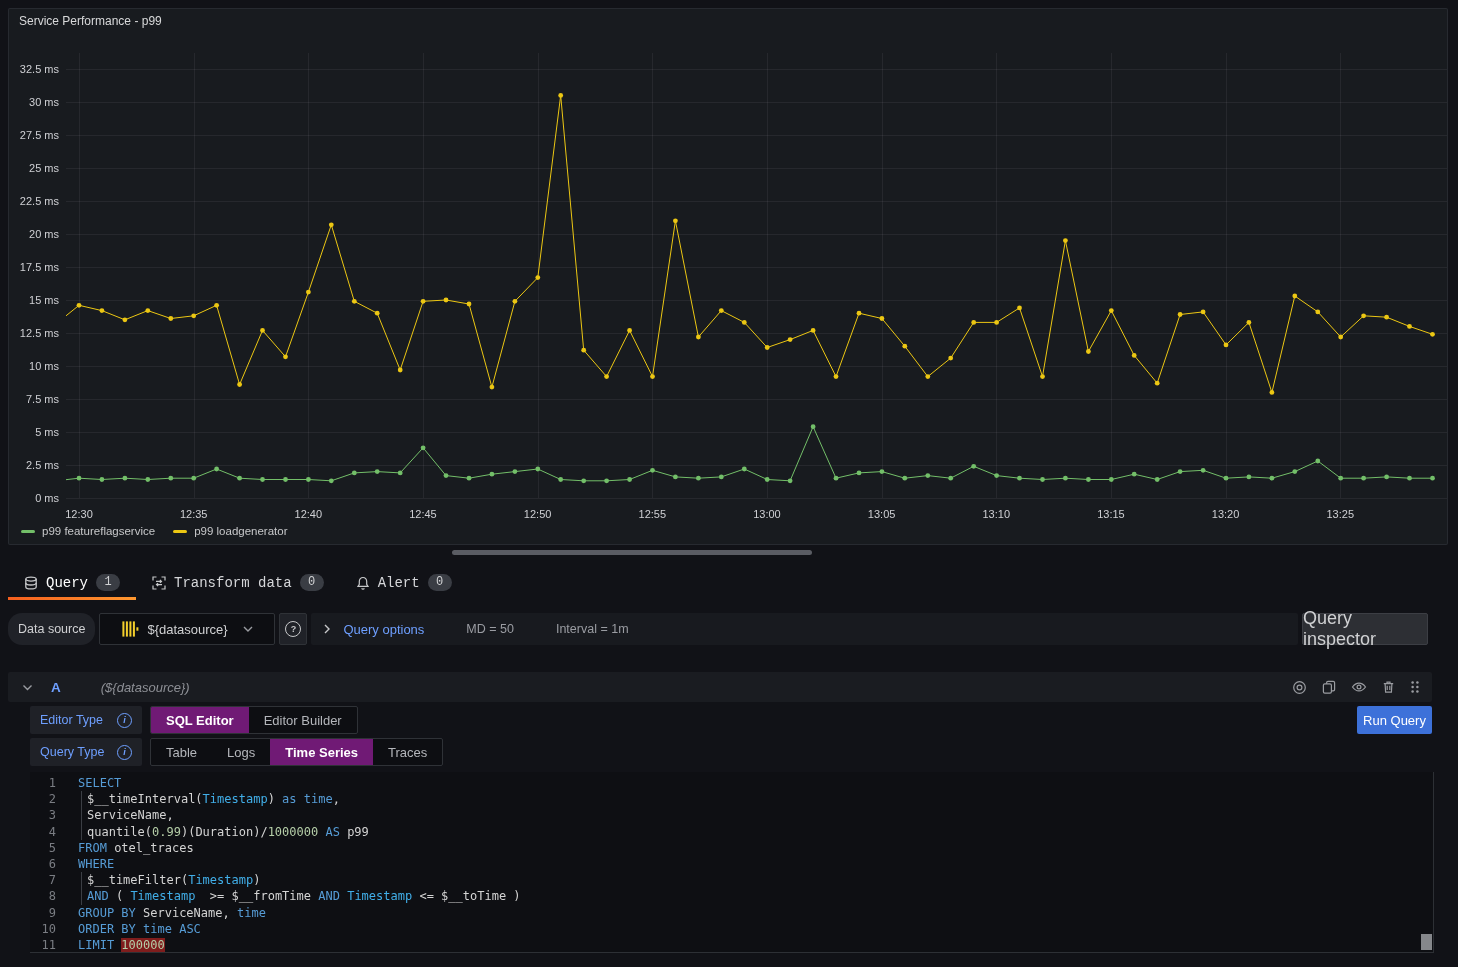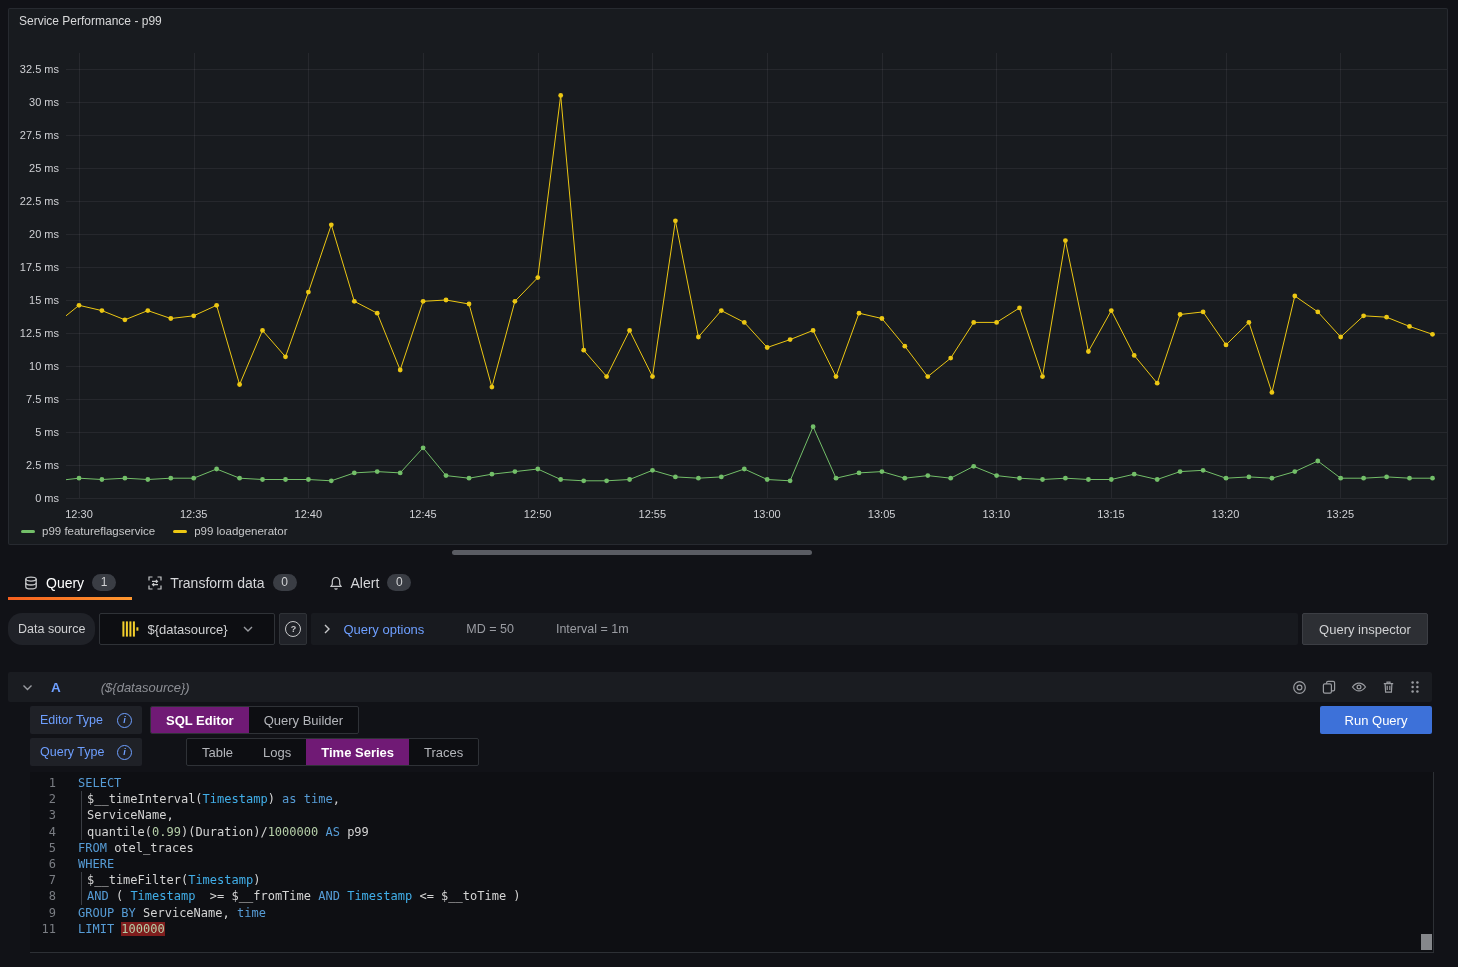--- a/index.html
+++ b/index.html
@@ -10,21 +10,21 @@
          border:1px solid rgba(204,204,220,0.09);border-radius:2px;box-sizing:border-box;}
   .panel-title{position:absolute;left:10px;top:5px;font-size:12px;font-weight:500;color:#d8d9da;}
   .chart-svg{position:absolute;left:0;top:0;}
   .legend{position:absolute;left:12px;bottom:7px;display:flex;gap:18px;align-items:center;}
   .legend-item{display:flex;align-items:center;gap:7px;font-size:11.5px;color:#c7c8ca;cursor:pointer;}
   .legend-swatch{width:14px;height:3px;border-radius:2px;display:inline-block;}
   
   .hscroll{position:absolute;left:452px;top:550px;width:360px;height:5px;border-radius:3px;background:#5a5c63;}
   
   .tabs{position:absolute;left:8px;top:565px;height:35px;display:flex;align-items:stretch;}
-  .tab{position:relative;display:flex;align-items:center;gap:8px;padding:0 16px;font-size:14px;color:#d5d6d9;cursor:pointer;}
+  .tab{position:relative;display:flex;align-items:center;gap:8px;padding:0 16px;font-size:14px;color:#d5d6d9;cursor:pointer;font-family:Liberation Mono, monospace;}
   .tab .ticon{display:flex;color:#c7c8ca;}
   .tab.active{color:#ffffff;}
   .tab.active .underline{position:absolute;left:0;right:0;bottom:0;height:3px;
       background:linear-gradient(90deg,#f55f1e,#ff9830);}
   .badge{min-width:10px;padding:1px 7px;border-radius:9px;background:#3a3d44;color:#d0d1d3;
          font-size:12px;text-align:center;line-height:15px;}
   
   .ds-row{position:absolute;left:8px;top:613px;right:30px;height:32px;display:flex;gap:4px;align-items:stretch;}
   .ds-chip{display:flex;align-items:center;padding:0 10px;background:#202228;border-radius:14px;
            font-size:12.5px;font-weight:500;color:#d0d1d3;white-space:nowrap;}
@@ -33,42 +33,42 @@
   .ds-select .val{flex:1;font-size:13px;color:#d0d1d3;white-space:nowrap;overflow:hidden;}
   .icon-btn{display:flex;align-items:center;justify-content:center;width:28px;background:#202228;
             border:1px solid #2f3237;border-radius:2px;cursor:pointer;color:#c7c8ca;box-sizing:border-box;}
   .circle-q{display:inline-flex;align-items:center;justify-content:center;width:14px;height:14px;
             border:1.3px solid currentColor;border-radius:50%;font-size:9px;font-weight:700;}
   .opt-bar{flex:1;display:flex;align-items:center;gap:42px;padding:0 12px;background:#181a1f;border-radius:2px;}
   .opt-toggle{display:flex;align-items:center;gap:12px;cursor:pointer;}
   .opt-link{font-size:13px;color:#6e9fff;}
   .opt-meta{font-size:12.5px;color:#9a9ca2;}
   .btn-secondary{display:flex;align-items:center;justify-content:center;width:126px;background:#2d2f34;
-                 border:1px solid #3c3e44;border-radius:2px;font-size:13px;color:#d0d1d3;cursor:pointer;box-sizing:border-box;}
+                 border:1px solid #3c3e44;border-radius:2px;font-size:18px;color:#d0d1d3;cursor:pointer;box-sizing:border-box;}
   
   .q-head{position:absolute;left:8px;top:672px;right:26px;height:30px;background:#1a1c21;border-radius:2px;
           display:flex;align-items:center;}
   .q-head .collapse{margin-left:14px;color:#9a9ca1;display:flex;cursor:pointer;}
   .q-ref{margin-left:18px;font-size:13.5px;font-weight:700;color:#6e9fff;}
   .q-ds-hint{margin-left:40px;font-size:13px;font-style:italic;color:#8e9096;}
   .q-actions{margin-left:auto;margin-right:12px;display:flex;align-items:center;gap:15px;color:#9a9ca1;}
   .q-actions .qa{display:flex;cursor:pointer;}
   
   .e-row{position:absolute;left:30px;display:flex;align-items:stretch;height:28px;}
-  .row1{top:706px;} .row2{top:738px;gap:36px;}
+  .row1{top:706px;} .row2{top:738px;}
   .label-chip{display:flex;align-items:center;justify-content:space-between;width:112px;padding:0 10px;
               background:#1f2127;border-radius:2px;box-sizing:border-box;}
   .label-chip .lbl{font-size:12.5px;font-weight:500;color:#6e9fff;}
   .circle-i{display:inline-flex;align-items:center;justify-content:center;width:13px;height:13px;
             border:1px solid #6e9fff;border-radius:50%;font-size:9px;font-style:italic;font-weight:700;
             color:#6e9fff;cursor:pointer;}
   .segmented{display:flex;margin-left:8px;background:#0d0e12;border:1px solid #2f3237;border-radius:2px;overflow:hidden;}
   .seg{display:flex;align-items:center;padding:0 15px;font-size:13px;color:#b4b6bb;cursor:pointer;white-space:nowrap;}
   .seg.active{background:#701a75;color:#ffffff;font-weight:700;}
-  .btn-primary{position:absolute;right:26px;top:706px;width:112px;height:28px;background:#3d71d9;border-radius:2px;
+  .btn-primary{position:absolute;right:26px;top:706px;width:75px;height:28px;background:#3d71d9;border-radius:2px;
                display:flex;align-items:center;justify-content:center;font-size:13px;font-weight:500;color:#fff;cursor:pointer;}
   
   .code{position:absolute;left:30px;top:772px;width:1404px;height:181px;background:#0e0f13;
         border-bottom:1px solid #2d3035;border-right:1px solid #2d3035;box-sizing:border-box;
         font-family:"DejaVu Sans Mono","Liberation Mono",monospace;font-size:12px;padding-top:3px;overflow:hidden;}
   .cl{height:16.2px;line-height:16.2px;display:flex;white-space:pre;}
   .ln{width:26px;text-align:right;color:#7a7d83;flex:none;}
   .lc{margin-left:22px;color:#d4d4d4;}
   .lc.ind{margin-left:25px;border-left:1px solid #3b3e44;padding-left:5px;}
   .kw{color:#569cd6;} .id{color:#41aee8;} .num{color:#b5cea8;} .df{color:#d4d4d4;}
@@ -406,21 +406,21 @@
     </span>
   </header>
 
   <div class="e-row row1">
     <div class="label-chip">
       <span class="lbl">Editor Type</span>
       <span class="circle-i">i</span>
     </div>
     <div class="segmented">
       <span class="seg active">SQL Editor</span>
-      <span class="seg">Query Builder</span>
+      <span class="seg">Editor Builder</span>
     </div>
   </div>
   <div class="btn-primary">Run Query</div>
 
   <div class="e-row row2">
     <div class="label-chip">
       <span class="lbl">Query Type</span>
       <span class="circle-i">i</span>
     </div>
     <div class="segmented">
@@ -435,16 +435,17 @@
     <div class="cursor-block"></div>
   <div class="cl"><span class="ln">1</span><span class="lc"><span class="kw">SELECT</span></span></div>
       <div class="cl"><span class="ln">2</span><span class="lc ind"><span class="df">$__timeInterval(</span><span class="id">Timestamp</span><span class="df">) </span><span class="kw">as</span><span class="df"> </span><span class="kw">time</span><span class="df">,</span></span></div>
       <div class="cl"><span class="ln">3</span><span class="lc ind"><span class="df">ServiceName,</span></span></div>
       <div class="cl"><span class="ln">4</span><span class="lc ind"><span class="df">quantile(</span><span class="num">0.99</span><span class="df">)(Duration)/</span><span class="num">1000000</span><span class="df"> </span><span class="kw">AS</span><span class="df"> p99</span></span></div>
       <div class="cl"><span class="ln">5</span><span class="lc"><span class="kw">FROM</span><span class="df"> otel_traces</span></span></div>
       <div class="cl"><span class="ln">6</span><span class="lc"><span class="kw">WHERE</span></span></div>
       <div class="cl"><span class="ln">7</span><span class="lc ind"><span class="df">$__timeFilter(</span><span class="id">Timestamp</span><span class="df">)</span></span></div>
       <div class="cl"><span class="ln">8</span><span class="lc ind"><span class="kw">AND</span><span class="df"> ( </span><span class="id">Timestamp</span><span class="df">  &gt;= $__fromTime </span><span class="kw">AND</span><span class="df"> </span><span class="id">Timestamp</span><span class="df"> &lt;= $__toTime )</span></span></div>
       <div class="cl"><span class="ln">9</span><span class="lc"><span class="kw">GROUP BY</span><span class="df"> ServiceName, </span><span class="kw">time</span></span></div>
+      <div class="cl"><span class="ln">10</span><span class="lc"><span class="kw">ORDER BY</span><span class="df"> </span><span class="kw">time</span><span class="df"> </span><span class="kw">ASC</span></span></div>
       <div class="cl"><span class="ln">11</span><span class="lc"><span class="kw">LIMIT</span><span class="df"> </span><span class="hl">100000</span></span></div>
     </div>
 
 </div>
 
 </body></html>

